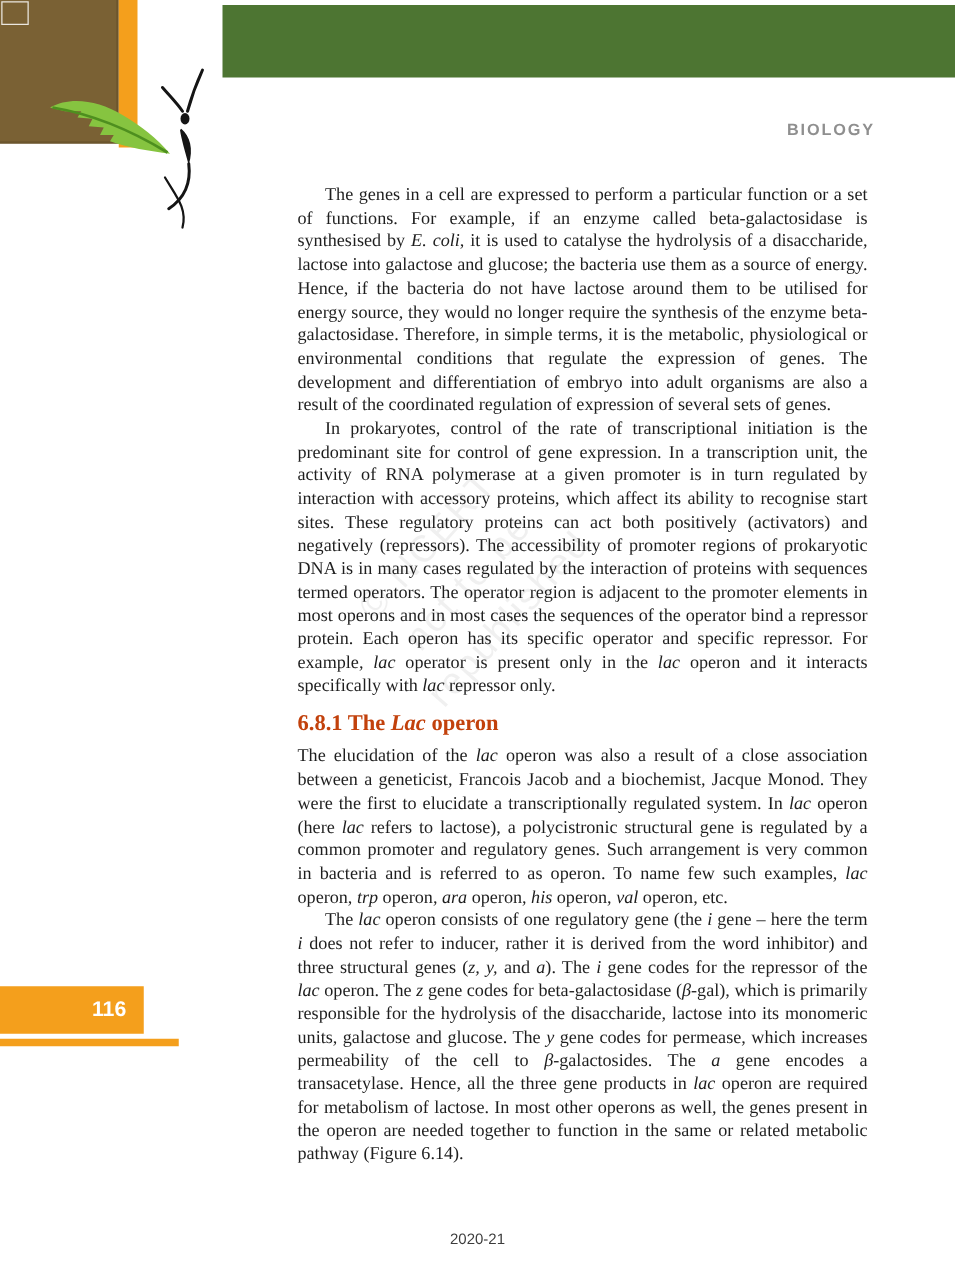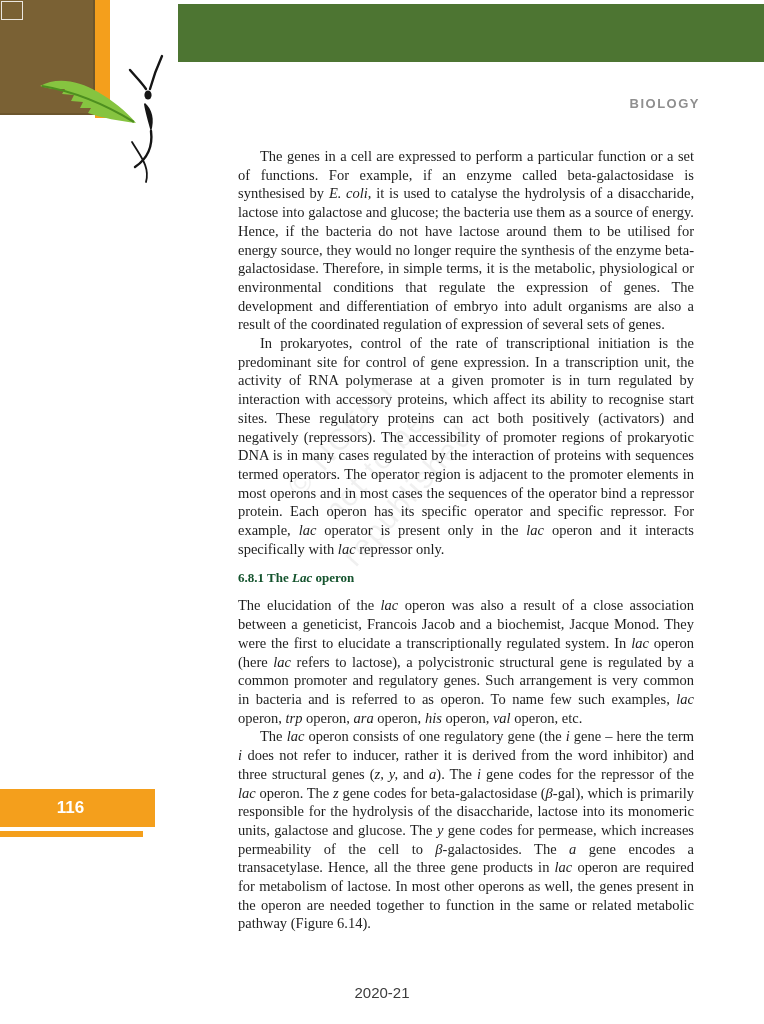--- a/index.html
+++ b/index.html
@@ -35,54 +35,54 @@
     color:var(--biology-gray,#8f8f8f);
   }
   
   .content{
     position:absolute; left:238px; top:127px; width:456px;
     font-size:14.5px; line-height:18.7px; color:var(--body-text,#1e1e1e);margin-top:20px;
   }
   .content p{ margin:0; text-align:justify; }
   .content p.indent{ text-indent:22px; }
   .content h3{
-    margin:10px 0 8px 0; font-size:13px; font-weight:bold;
-    line-height:20px; color:#14532d;
+    margin:10px 0 8px 0; font-size:18px; font-weight:bold;
+    line-height:20px; color:#c2410c;
   }
   .seg-i{ font-style:italic; }
   .seg-b{ font-weight:normal; }
   
   .watermark{
     position:absolute; left:205px; top:400px; width:340px;
     transform:rotate(-48deg);
     font-family:"Liberation Sans", sans-serif;
     font-size:30px; line-height:44px; letter-spacing:2px;
     color:rgba(110,110,110,0.10); text-align:center;
     pointer-events:none; user-select:none;
   }
   
   .page-tab{
-    position:absolute; left:0; top:789px; width:155px; height:38px;
+    position:absolute; left:0; top:789px; width:115px; height:38px;
     background:var(--accent-orange,#f49f1c);
     color:var(--page-number-white,#ffffff);
     font-family:"Liberation Sans", sans-serif;
     font-size:17px; font-weight:bold;
-    text-align:center; line-height:38px; padding-right:14px;
+    text-align:right; line-height:38px; padding-right:14px;
     box-sizing:border-box;
   }
   .page-tab-strip{
     position:absolute; left:0; top:831px; width:143px; height:6px;
     background:var(--accent-orange,#f49f1c);
   }
   
   .footer{
     position:absolute; left:0; top:984px; width:764px;
     text-align:center;
     font-family:"Liberation Sans", sans-serif;
-    font-size:15px; color:var(--footer-gray,#3c3c3c);
+    font-size:12px; color:var(--footer-gray,#3c3c3c);
   }
 </style>
 </head>
 <body>
 
 <div id="page">
 
   <div class="brown-block">
     <div class="corner-square"></div>
   </div>

